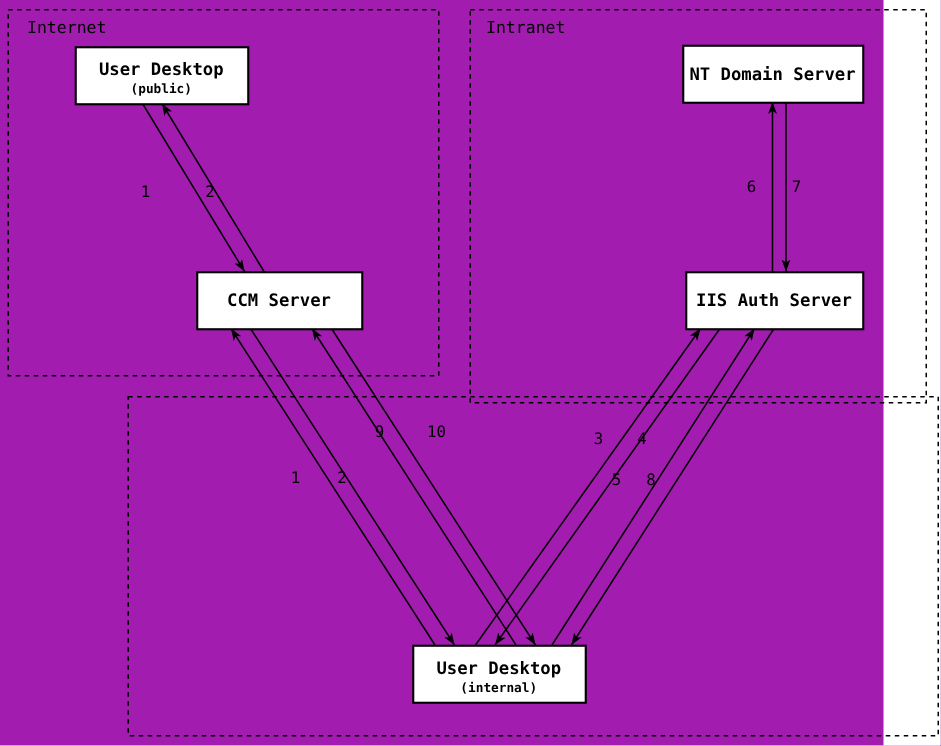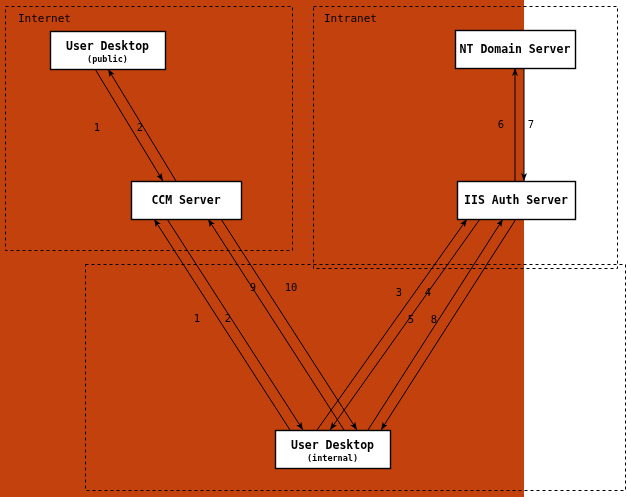--- a/index.html
+++ b/index.html
@@ -8,23 +8,23 @@
     background: #ffffff;
   }
   body {
     width: 627px;
     height: 497px;
     font-family: "DejaVu Sans Mono", monospace;
     overflow: hidden;
   }
   #diagram-root {
     position: relative;
-    width: 524px;
+    width: 589px;
     height: 497px;
-    background: #c2410c;
+    background: #a21caf;
   }
   svg#diagram-svg {
     display: block;
     width: 627px;
     height: 497px;
   }
   .zone-rect {
     fill: none;
     stroke: #000000;
     stroke-width: 1;

